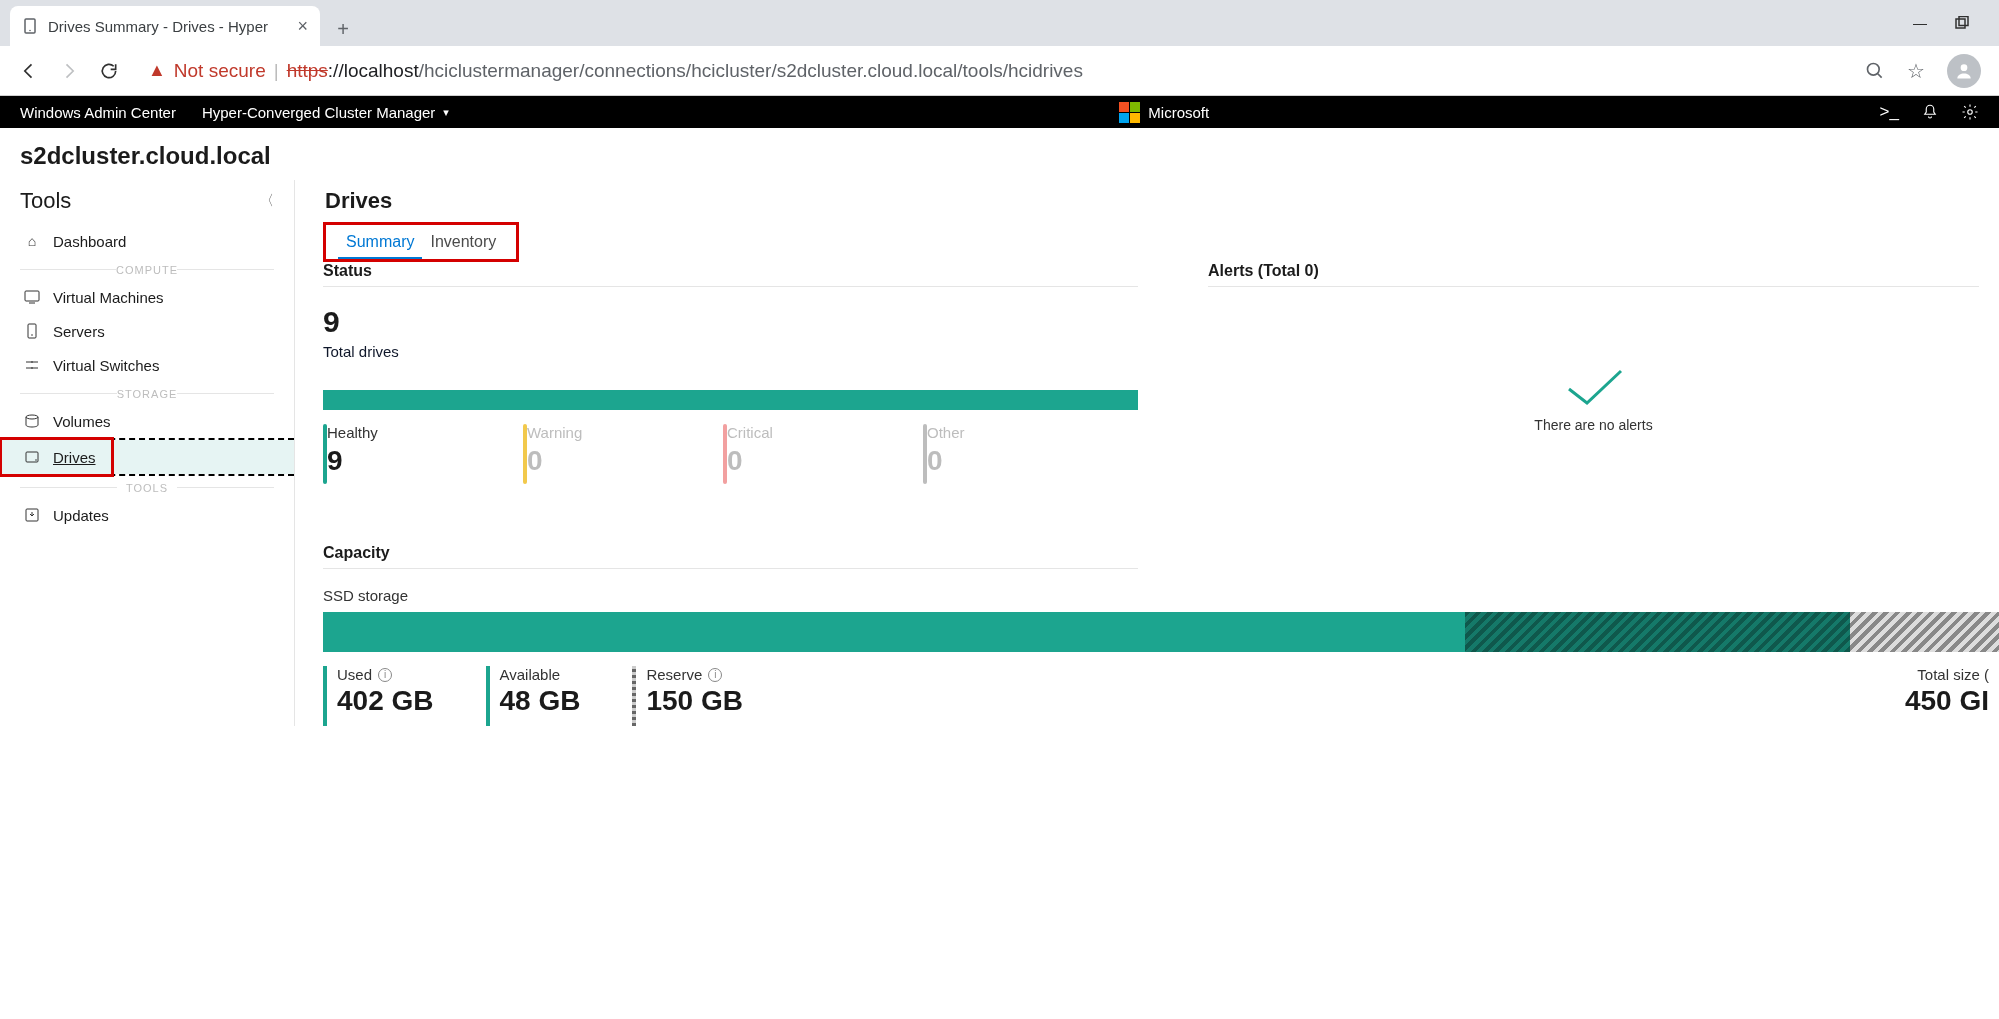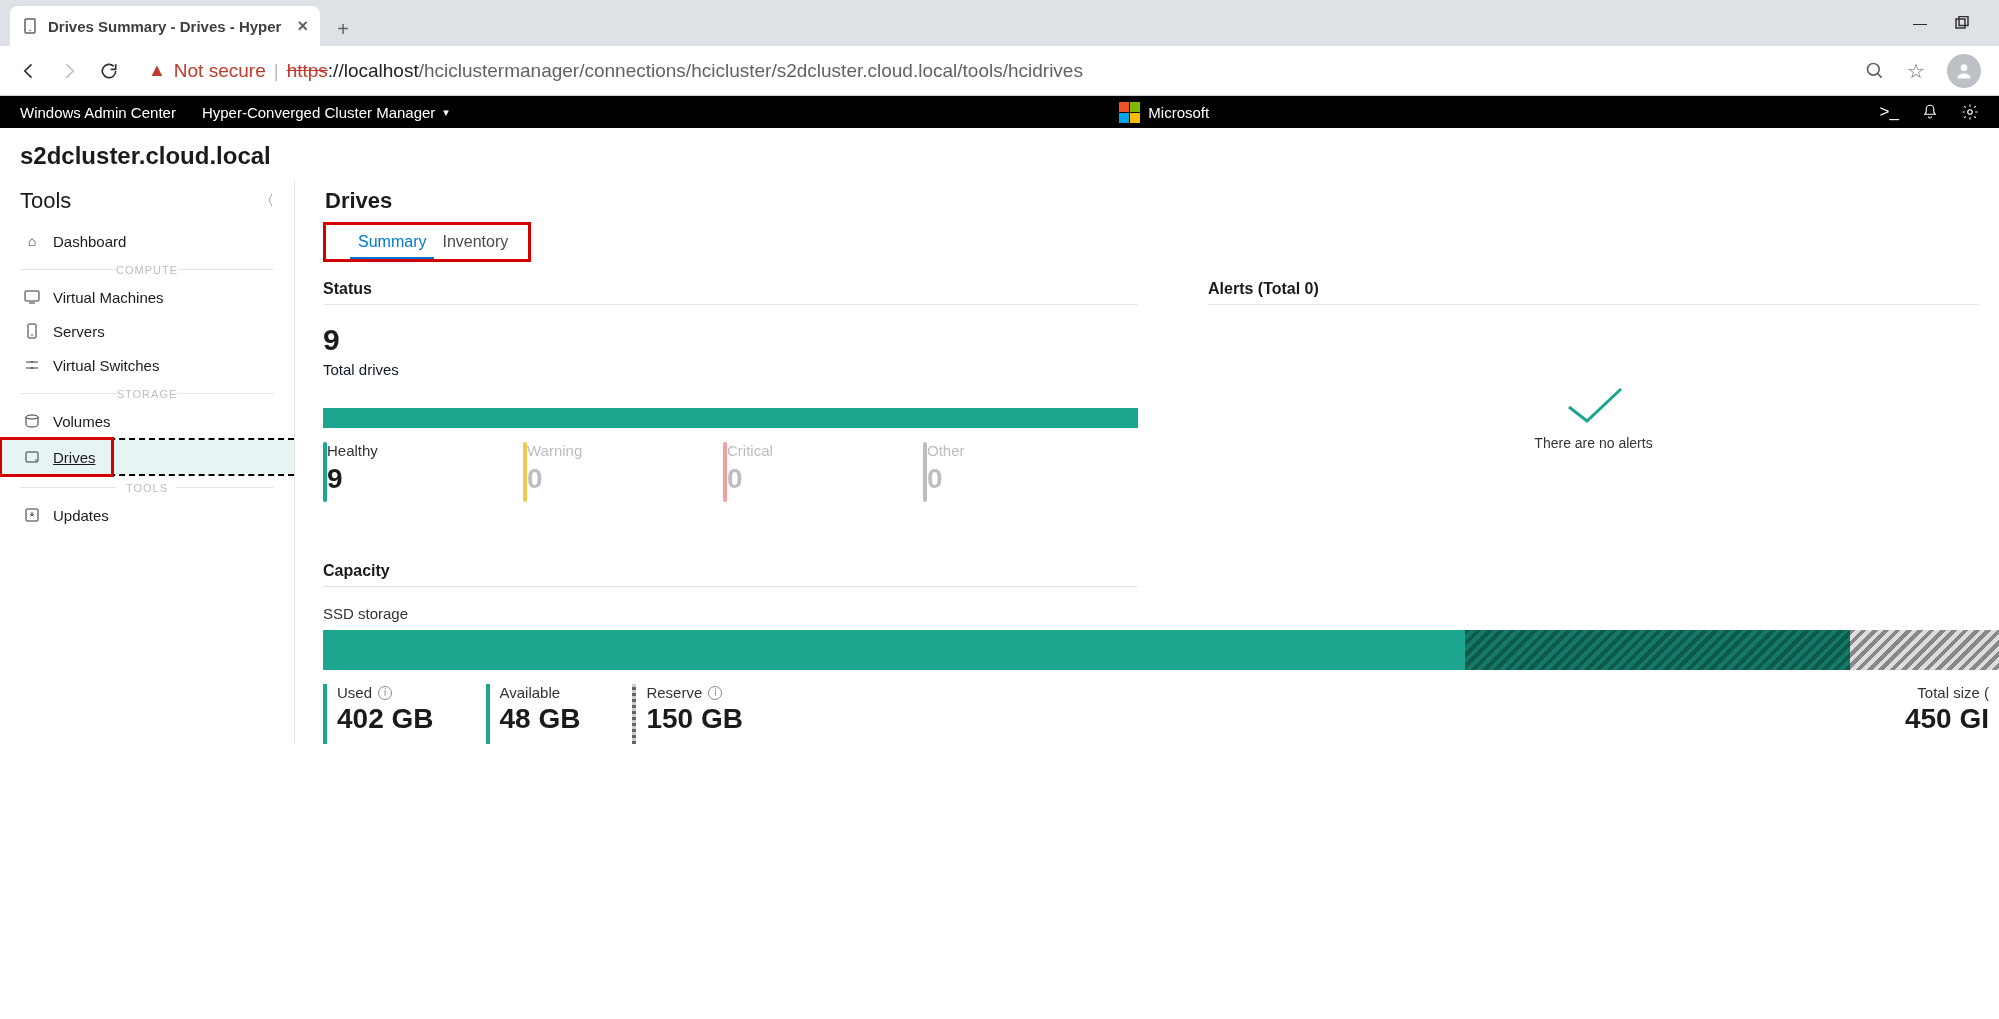--- a/index.html
+++ b/index.html
@@ -41,21 +41,20 @@
     height:40px;
     min-width:310px;
     border-radius:8px 8px 0 0;
     display:flex;
     align-items:center;
     padding:0 12px;
     color:#3c4043;
     font-size:15px;
     gap:10px;
     position:relative;
-    font-weight:bold;
   }
   .tab-close { margin-left:auto; color:#5f6368; font-size:18px; }
   .new-tab {
     width:34px; height:34px;
     display:flex; align-items:center; justify-content:center;
     color:#5f6368; font-size:20px;
     margin-left:6px;
   }
   .window-controls {
     position:absolute; right:0; top:0; height:46px;
@@ -170,22 +169,21 @@
   .drives-row {
     position:relative;
   }
 
   
   .main { flex:1; padding:8px 0 0 28px; }
   .main h2.page-title { font-size:22px; font-weight:600; margin:0 0 8px 2px; }
   .tabs-box {
     display:inline-flex;
     border:3px solid #D40000;
-    padding:4px 12px 0 24px;
-    margin-bottom:18px;
+    padding:4px 12px 0 12px;
     justify-content:flex-end;
   }
   .tabs-box .tab-link {
     font-size:16px;
     padding:4px 8px 6px;
     color:#4b4b4b;
     cursor:pointer;
   }
   .tabs-box .tab-link.active {
     color:var(--blue-link);

